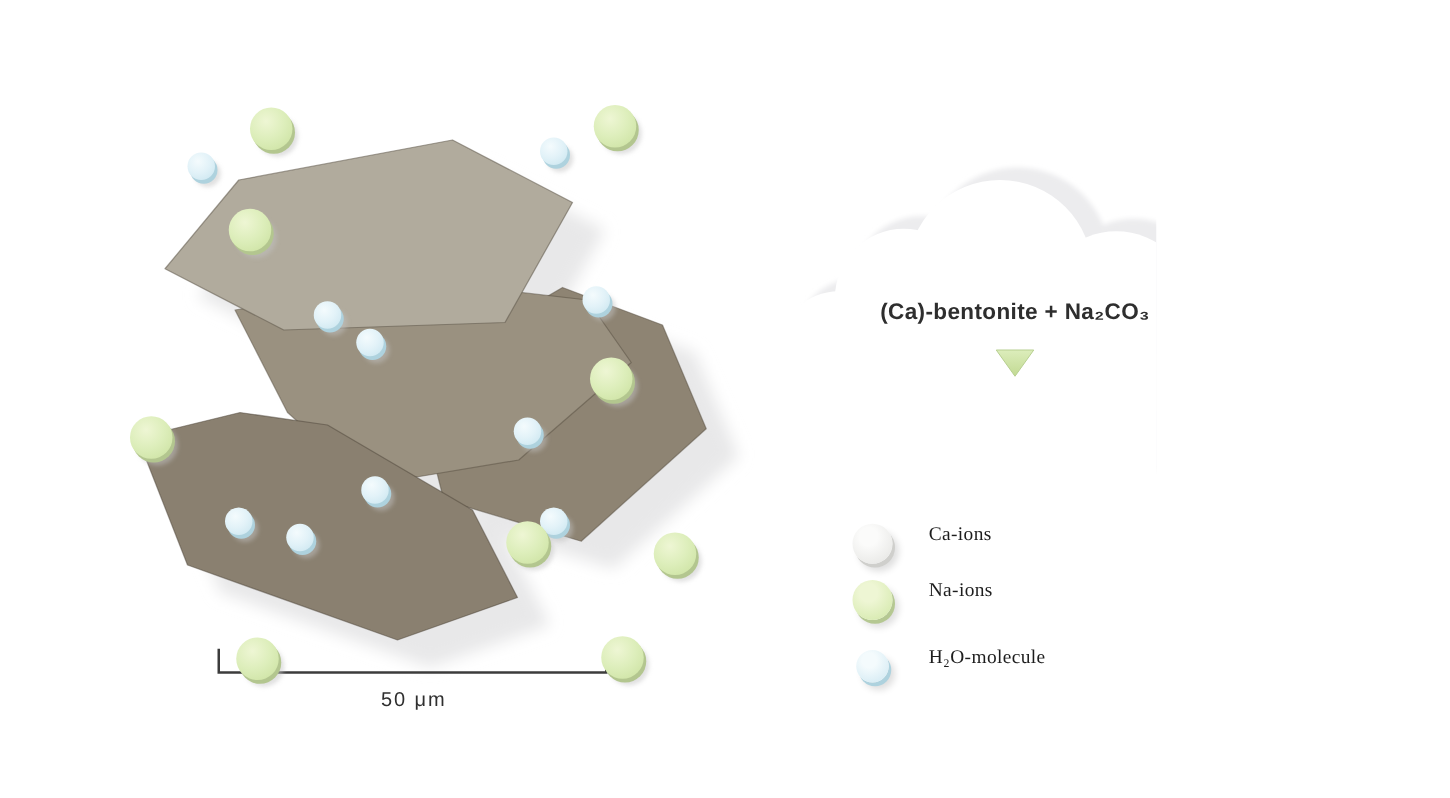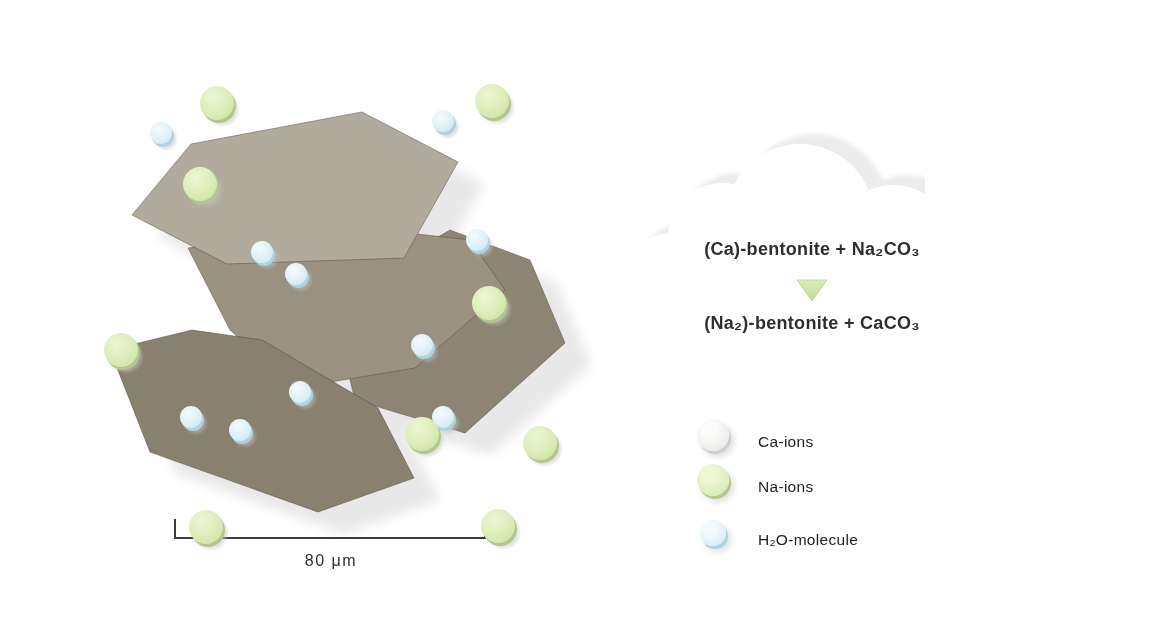--- a/index.html
+++ b/index.html
@@ -7,21 +7,21 @@
          font-family:"Liberation Sans","DejaVu Sans",sans-serif;}
   #scene{position:absolute;left:0;top:0;width:1160px;height:638px;}
   .reaction-line{position:absolute;left:612px;width:400px;text-align:center;
                  font-weight:700;font-size:18px;line-height:22px;color:#2e2e2e;
                  letter-spacing:0.3px;}
   .reaction-line.l1{top:238px;}
   .reaction-line.l2{top:312px;}
   .scale-label{position:absolute;left:251px;top:551px;width:160px;text-align:center;
                font-size:16px;line-height:20px;color:#2f2f2f;letter-spacing:1.5px;}
   .legend{position:absolute;left:682px;top:419px;width:260px;}
-  .legend-row{position:absolute;left:15px;display:flex;align-items:flex-end;height:32px;}
+  .legend-row{position:absolute;left:0;display:flex;align-items:flex-start;height:32px;font-family:Liberation Serif, serif;}
   .legend-row.r1{top:0;}
   .legend-row.r2{top:45px;}
   .legend-row.r3{top:88px;margin-top:10px;}
   .chip-slot{width:32px;height:32px;display:flex;align-items:center;justify-content:center;flex:none;}
   .chip{border-radius:50%;}
   .chip-ca{width:32px;height:32px;
     background:radial-gradient(circle at 40% 32%,#fbfbfa 25%,#ececea 72%,#e1e1df);
     box-shadow:2px 3px 0 #cfcfcc, 5px 6px 6px rgba(0,0,0,0.13);}
   .chip-na{width:32px;height:32px;
     background:radial-gradient(circle at 40% 32%,#eef6d4 25%,#dcedb8 70%,#cfe4a6);
@@ -187,23 +187,22 @@
         <circle cx="206" cy="527" r="17" fill="url(#gNa)"></circle>
       </g>
       <g>
         <circle cx="503" cy="532" r="16.32" fill="#c2c2c2" opacity="0.5" filter="url(#blurSm)"></circle>
         <circle cx="500" cy="529" r="17" fill="#b3c68f"></circle>
         <circle cx="498" cy="526" r="17" fill="url(#gNa)"></circle>
       </g>
     </svg>
 
   <div class="reaction-line l1">(Ca)-bentonite + Na₂CO₃</div>
-  <div class="reaction-line l2">(Na₂)-bentonite + CaCO₃</div>
-
-  <div class="scale-label">80 μm</div>
+
+  <div class="scale-label">50 μm</div>
 
   <div class="legend">
     <div class="legend-row r1">
       <span class="chip-slot">
         <span class="chip chip-ca"></span>
       </span>
       <span class="legend-label">Ca-ions</span>
     </div>
     <div class="legend-row r2">
       <span class="chip-slot">

